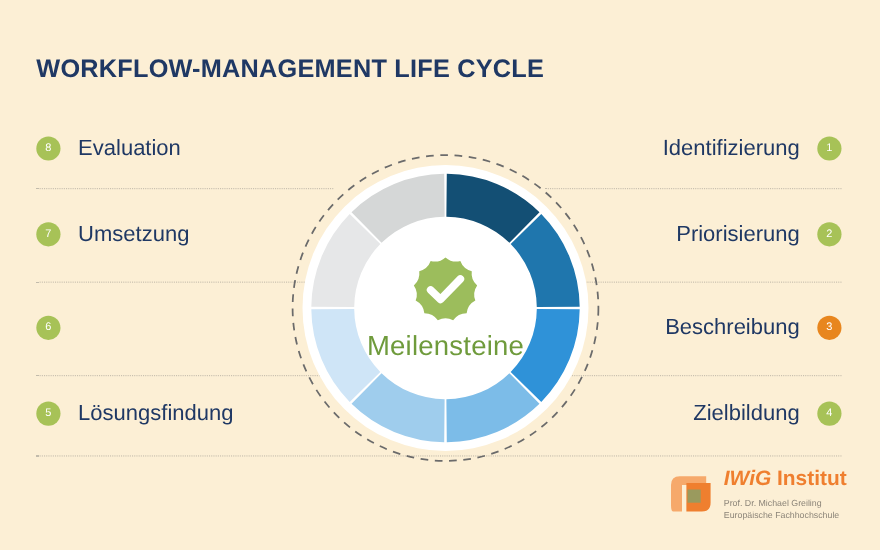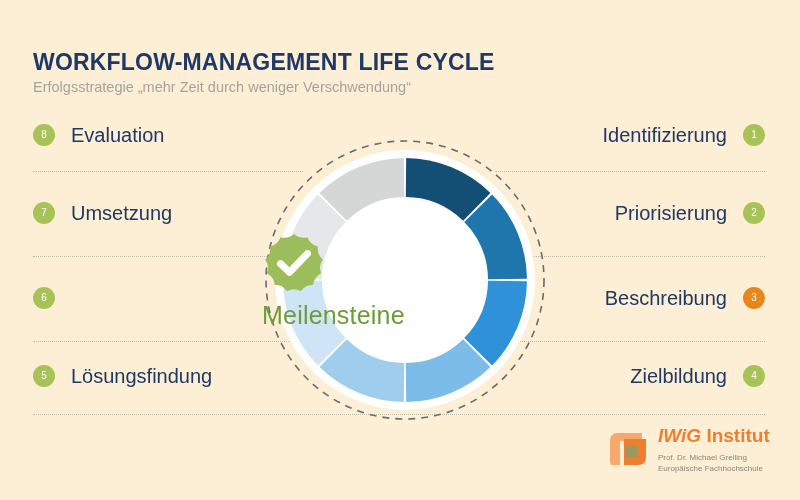--- a/index.html
+++ b/index.html
@@ -96,21 +96,21 @@
   .donut-svg { display: block; }
 
   .center-text {
     position: absolute;
     left: 0;
     top: 0;
     width: 286px;
     height: 286px;
     display: flex;
     flex-direction: column;
-    align-items: flex-start;
+    align-items: center;
     justify-content: center;
     pointer-events: none;
   }
   .seal-holder {
     width: 64px;
     height: 64px;
     margin-bottom: 6px;
   }
   .center-label {
     font-size: 25px;
@@ -150,21 +150,20 @@
     white-space: nowrap;
   }
 </style>
 </head>
 <body>
 
 <div id="canvas">
 
   <div class="header">
     <div class="title">WORKFLOW-MANAGEMENT LIFE CYCLE</div>
-    <div class="subtitle">Erfolgsstrategie „mehr Zeit durch weniger Verschwendung“</div>
   </div>
 
   <div class="sep sep-left" style="top:171px"></div>
   <div class="sep sep-left" style="top:256px"></div>
   <div class="sep sep-left" style="top:341px"></div>
   <div class="sep sep-right" style="top:171px"></div>
   <div class="sep sep-right" style="top:256px"></div>
   <div class="sep sep-right" style="top:341px"></div>
   <div class="sep sep-full" style="top:414px"></div>
 

